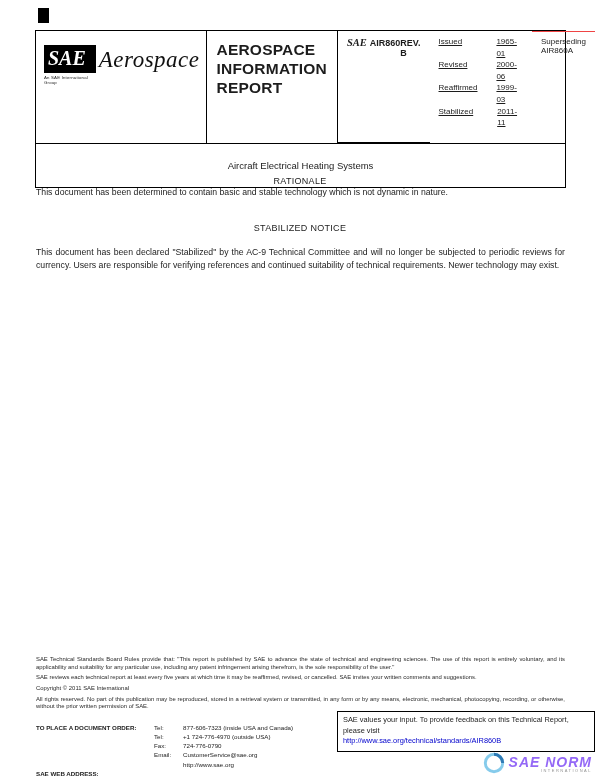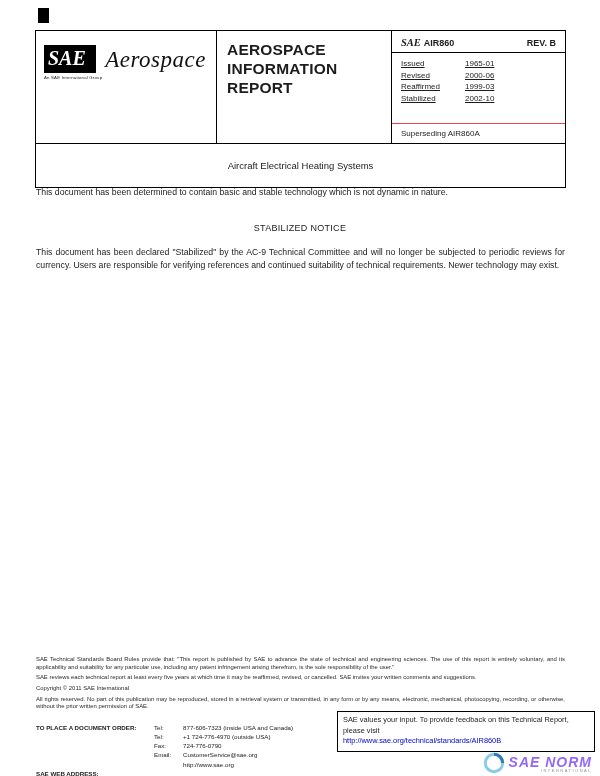--- a/index.html
+++ b/index.html
@@ -24,21 +24,21 @@
   .logo-tagline { font-size:4.3px; letter-spacing:0.2px; margin-top:2px; color:#222; }
   .aerospace {
     font-family:"Liberation Serif", serif; font-style:italic;
     font-size:23px; letter-spacing:0.5px; margin:2px 0 0 3px; color:#111;
   }
   .cell-title {
     width:176px; border-left:1.5px solid #000; border-right:1.5px solid #000;
     padding:10px 10px; font-weight:bold; font-size:15.5px; line-height:1.22;
     white-space:pre-line; letter-spacing:0.2px;
   }
-  .cell-info { flex:1; display:flex; flex-direction:column; font-size:8px; }
+  .cell-info { flex:1; display:flex; font-size:8px; }
   .info-head {
     display:flex; justify-content:space-between; align-items:baseline;
     padding:6px 9px 4px 9px; border-bottom:1px solid #000; font-size:9px; font-weight:bold;
   }
   .sae-mini { font-family:"Liberation Serif", serif; font-style:italic; font-weight:bold; font-size:10.5px; margin-right:3px; }
   .info-dates { flex:1; padding:5px 9px 4px 9px; line-height:1.45;text-decoration:underline; }
   .date-row { display:flex; }
   .date-label { width:64px; }
   .info-superseding { border-top:1px solid #ef4444; padding:5px 9px; }
   .subject-row { border-top:1.5px solid #000; text-align:center; padding:16px 4px; font-size:9.5px; }
@@ -113,30 +113,31 @@
           <div class="date-row">
             <span class="date-label">Revised</span>
             <span>2000-06</span>
           </div>
           <div class="date-row">
             <span class="date-label">Reaffirmed</span>
             <span>1999-03</span>
           </div>
           <div class="date-row">
             <span class="date-label">Stabilized</span>
-            <span>2002-10</span>
+            <span>2011-11</span>
           </div>
         </div>
         <div class="info-superseding">Superseding AIR860A</div>
       </div>
     </div>
 
     <div class="subject-row">Aircraft Electrical Heating Systems</div>
   </div>
 
+  <div class="h-center rationale-heading">RATIONALE</div>
   <div class="body-para rationale-para">This document has been determined to contain basic and stable technology which is not dynamic in nature.</div>
   <div class="h-center stabilized-heading">STABILIZED NOTICE</div>
   <div class="body-para stabilized-para">This document has been declared "Stabilized" by the AC-9 Technical Committee and will no longer be subjected to periodic reviews for currency.  Users are responsible for verifying references and continued suitability of technical requirements.  Newer technology may exist.</div>
 
   <div class="legal-block">
     <p>SAE Technical Standards Board Rules provide that: "This report is published by SAE to advance the state of technical and engineering sciences.  The use of this report is entirely voluntary, and its applicability and suitability for any particular use, including any patent infringement arising therefrom, is the sole responsibility of the user."</p>
     <p>SAE reviews each technical report at least every five years at which time it may be reaffirmed, revised, or cancelled.  SAE invites your written comments and suggestions.</p>
     <p>Copyright © 2011 SAE International</p>
     <p>All rights reserved. No part of this publication may be reproduced, stored in a retrieval system or transmitted, in any form or by any means, electronic, mechanical, photocopying, recording, or otherwise, without the prior written permission of SAE.</p>
   </div>

